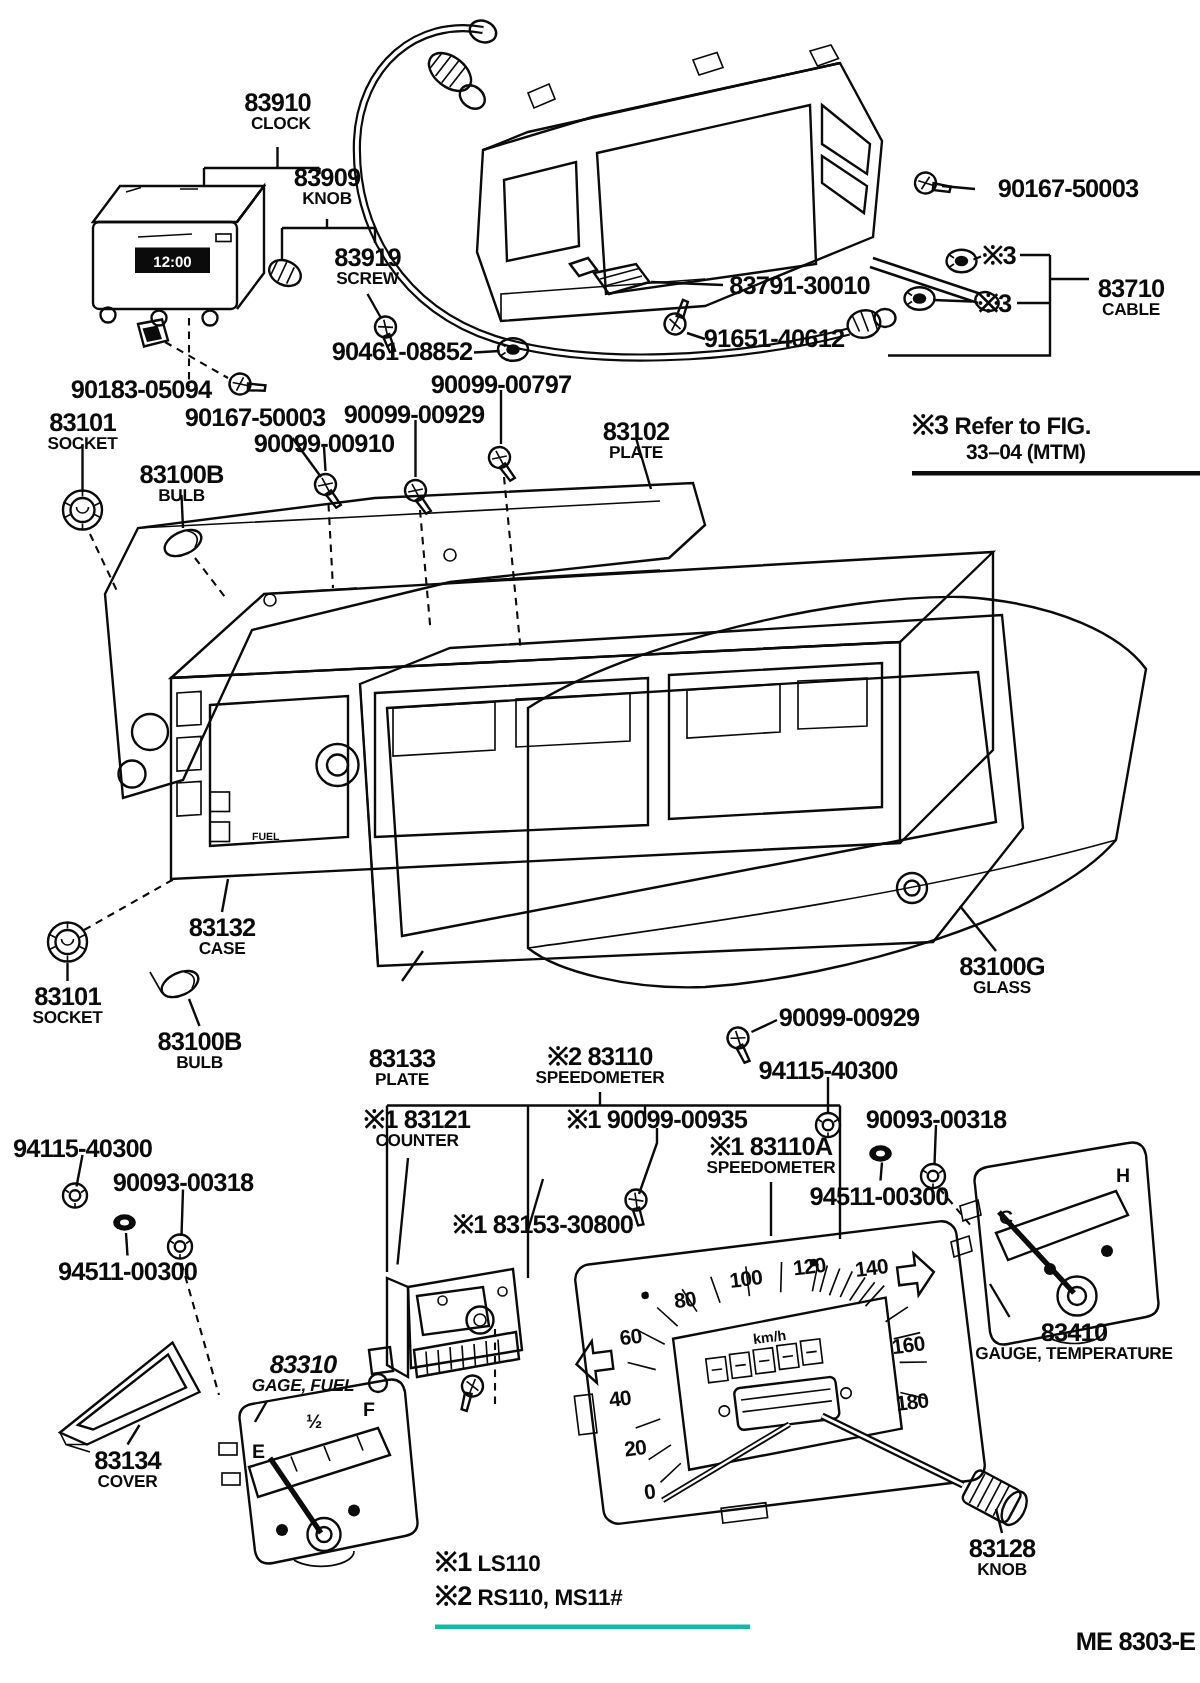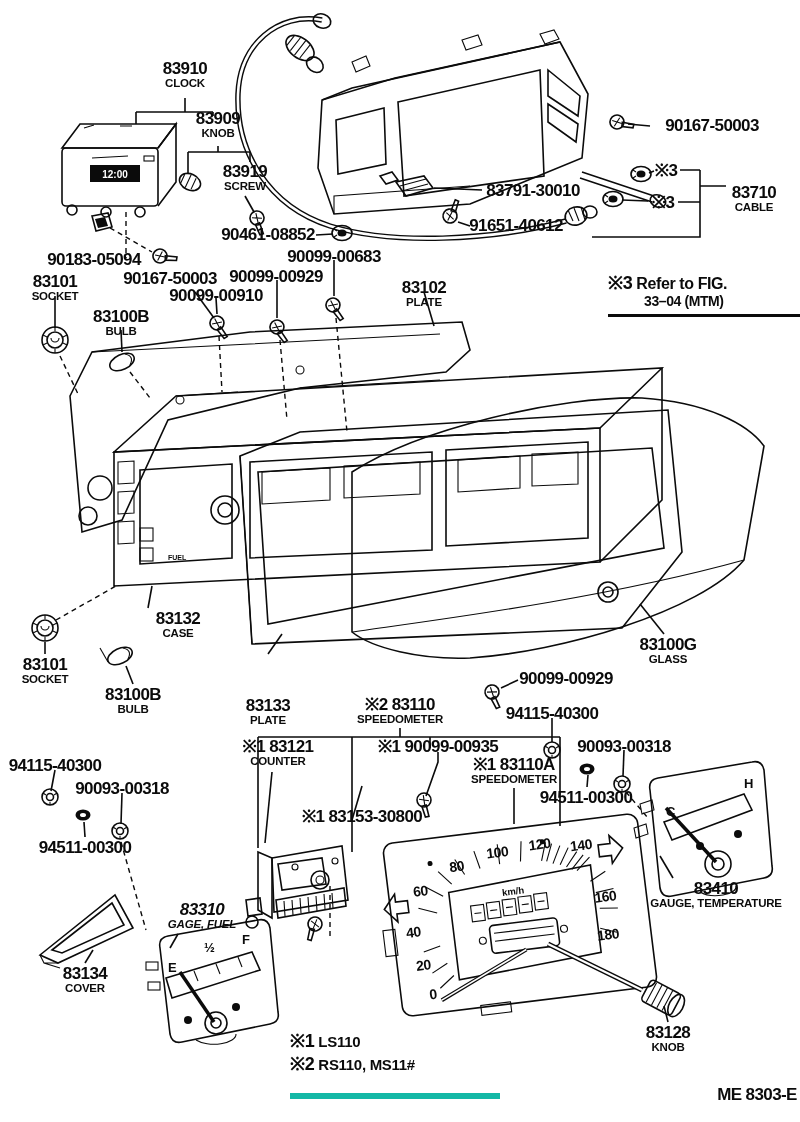--- a/index.html
+++ b/index.html
@@ -8,21 +8,21 @@
   .stage svg{position:absolute;left:0;top:0;}
   .label{position:absolute;transform:translateX(-50%);text-align:center;line-height:1.04;
          white-space:nowrap;color:#0b0b0b;}
   .label .num{display:block;font-size:17px;font-weight:bold;letter-spacing:-0.6px;}
   .label .sub{display:block;font-size:11.5px;font-weight:bold;letter-spacing:-0.2px;}
   .note{position:absolute;font-weight:bold;color:#0b0b0b;}
   #note-fig{left:608px;top:270px;width:192px;border-bottom:3px solid #0b0b0b;padding-bottom:4px;}
   #note-fig .row1{font-size:16px;letter-spacing:-0.4px;}
   #note-fig .mark{font-size:18px;}
   #note-fig .row{font-size:14px;padding-left:36px;letter-spacing:-0.4px;line-height:1.12;}
-  #note-variant{left:290px;top:1030px;width:210px;border-bottom:6px solid #14b8a6;padding-bottom:18px;}
+  #note-variant{left:290px;top:1030px;width:210px;border-bottom:3px solid #14b8a6;padding-bottom:7px;}
   #note-variant .vrow{font-size:15px;line-height:1.25;letter-spacing:-0.3px;}
   #note-variant .mark{font-size:18px;}
   text{font-family:"Liberation Sans",sans-serif;}
   .dialnum{font-size:14px;font-weight:bold;fill:#0b0b0b;letter-spacing:-0.5px;}
   .gletter{font-size:13px;font-weight:bold;fill:#0b0b0b;}
   .ln{stroke:#0b0b0b;stroke-width:1.6;fill:none;}
   .lnth{stroke:#0b0b0b;stroke-width:1.1;fill:none;}
   .dash{stroke:#0b0b0b;stroke-width:1.4;fill:none;stroke-dasharray:5 4;}
 </style>
 </head>
@@ -359,21 +359,21 @@
 </div>
 
 <div class="note" id="note-variant">
   <div class="vrow"><span class="mark">※1</span>
     <span>LS110</span></div>
   <div class="vrow"><span class="mark">※2</span>
     <span>RS110, MS11#</span></div>
 </div>
 
 <div id="labels-layer">
-      <div class="label" style="left: 185px; top: 60px;">
+      <div class="label" style="left: 185px; top: 60px; text-align: right;">
         <span class="num">83910</span>
         <span class="sub">CLOCK</span>
       </div>
       <div class="label" style="left: 218px; top: 110px;">
         <span class="num">83909</span>
         <span class="sub">KNOB</span>
       </div>
       <div class="label" style="left: 245px; top: 163px;">
         <span class="num">83919</span>
         <span class="sub">SCREW</span>
@@ -400,41 +400,41 @@
       <div class="label" style="left: 268px; top: 226px;">
         <span class="num">90461-08852</span>
       </div>
       <div class="label" style="left: 94px; top: 251px;">
         <span class="num">90183-05094</span>
       </div>
       <div class="label" style="left: 170px; top: 270px;">
         <span class="num">90167-50003</span>
       </div>
       <div class="label" style="left: 334px; top: 248px;">
-        <span class="num">90099-00683</span>
+        <span class="num">90099-00797</span>
       </div>
       <div class="label" style="left: 276px; top: 268px;">
         <span class="num">90099-00929</span>
       </div>
       <div class="label" style="left: 216px; top: 287px;">
         <span class="num">90099-00910</span>
       </div>
       <div class="label" style="left: 424px; top: 279px;">
         <span class="num">83102</span>
         <span class="sub">PLATE</span>
       </div>
       <div class="label" style="left: 55px; top: 273px;">
         <span class="num">83101</span>
         <span class="sub">SOCKET</span>
       </div>
       <div class="label" style="left: 121px; top: 308px;">
         <span class="num">83100B</span>
         <span class="sub">BULB</span>
       </div>
-      <div class="label" style="left: 148px; top: 610px; margin-left: 30px;">
+      <div class="label" style="left: 148px; top: 610px;">
         <span class="num">83132</span>
         <span class="sub">CASE</span>
       </div>
       <div class="label" style="left: 45px; top: 656px;">
         <span class="num">83101</span>
         <span class="sub">SOCKET</span>
       </div>
       <div class="label" style="left: 133px; top: 686px;">
         <span class="num">83100B</span>
         <span class="sub">BULB</span>

